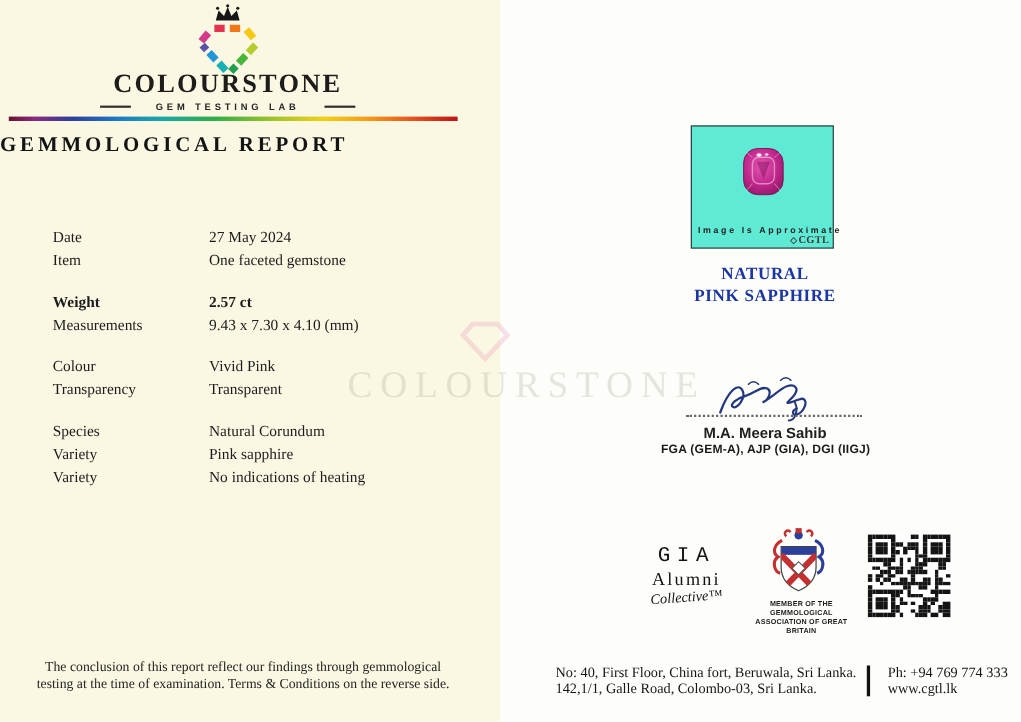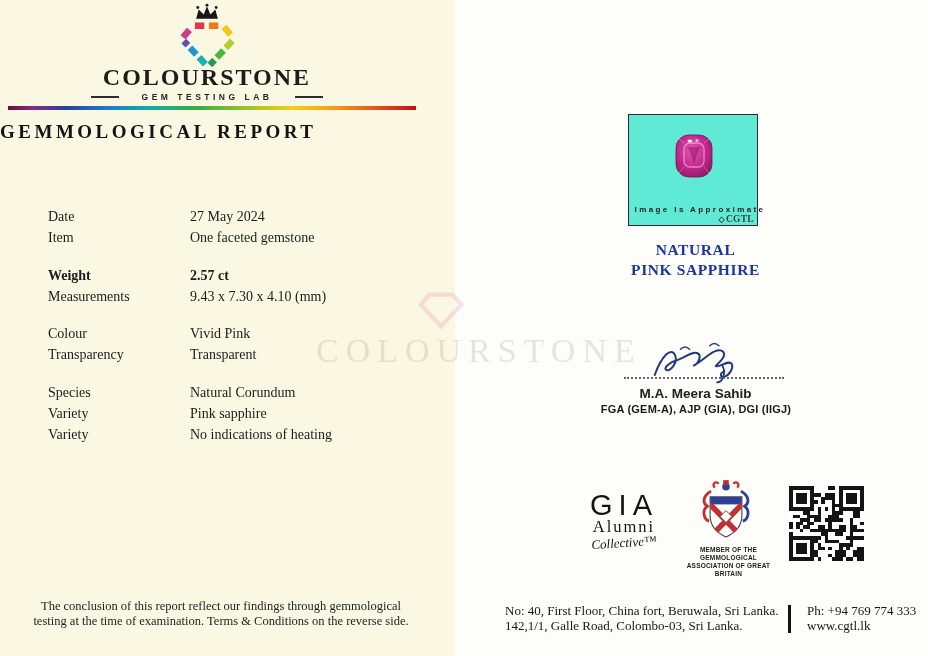--- a/index.html
+++ b/index.html
@@ -43,21 +43,21 @@
   .identity{position:absolute;left:608px;top:240px;width:175px;text-align:center;color:#1b35a3;font-family:"Liberation Serif",serif;font-weight:700;font-size:15.5px;letter-spacing:.6px;line-height:19.5px;}
 
   
   .signature{position:absolute;left:645px;top:342px;}
   .signature-line{position:absolute;left:624px;top:377px;width:160px;border-top:2px dotted #666;}
   .signatory-name{position:absolute;left:593px;top:386px;width:205px;text-align:center;font-family:"Liberation Sans",sans-serif;font-size:13.5px;font-weight:700;color:#202020;}
   .signatory-creds{position:absolute;left:576px;top:403px;width:240px;text-align:center;font-family:"Liberation Sans",sans-serif;font-size:11px;font-weight:700;color:#1a1a1a;letter-spacing:.2px;}
 
   
   .gia-logo{position:absolute;left:578px;top:491px;width:92px;text-align:center;color:#131313;}
-  .gia-line1{font-family:Liberation Sans, sans-serif;font-size:29px;letter-spacing:6px;line-height:28px;}
+  .gia-line1{font-family:Liberation Mono, monospace;font-size:19px;letter-spacing:6px;line-height:28px;}
   .gia-line2{font-family:"Liberation Serif",serif;font-size:16.5px;letter-spacing:2px;line-height:16px;}
   .gia-line3{font-family:"Liberation Serif",serif;font-style:italic;font-size:13px;line-height:15px;transform:rotate(-4deg);}
   .crest{position:absolute;left:698px;top:477px;}
   .crest-caption{position:absolute;left:676px;top:546px;width:105px;text-align:center;font-family:"Liberation Sans",sans-serif;font-size:6.5px;font-weight:700;line-height:8px;color:#1d1d1d;letter-spacing:.2px;}
   #qr{position:absolute;left:789px;top:486px;width:75px;height:75px;display:grid;grid-template-columns:repeat(21,1fr);grid-template-rows:repeat(21,1fr);background:#fff;}
   #qr i{display:block;}
   #qr i.d{background:#141414;}
 
   
   .addr{position:absolute;left:505px;top:603px;font-size:13px;line-height:15px;color:#161616;}

